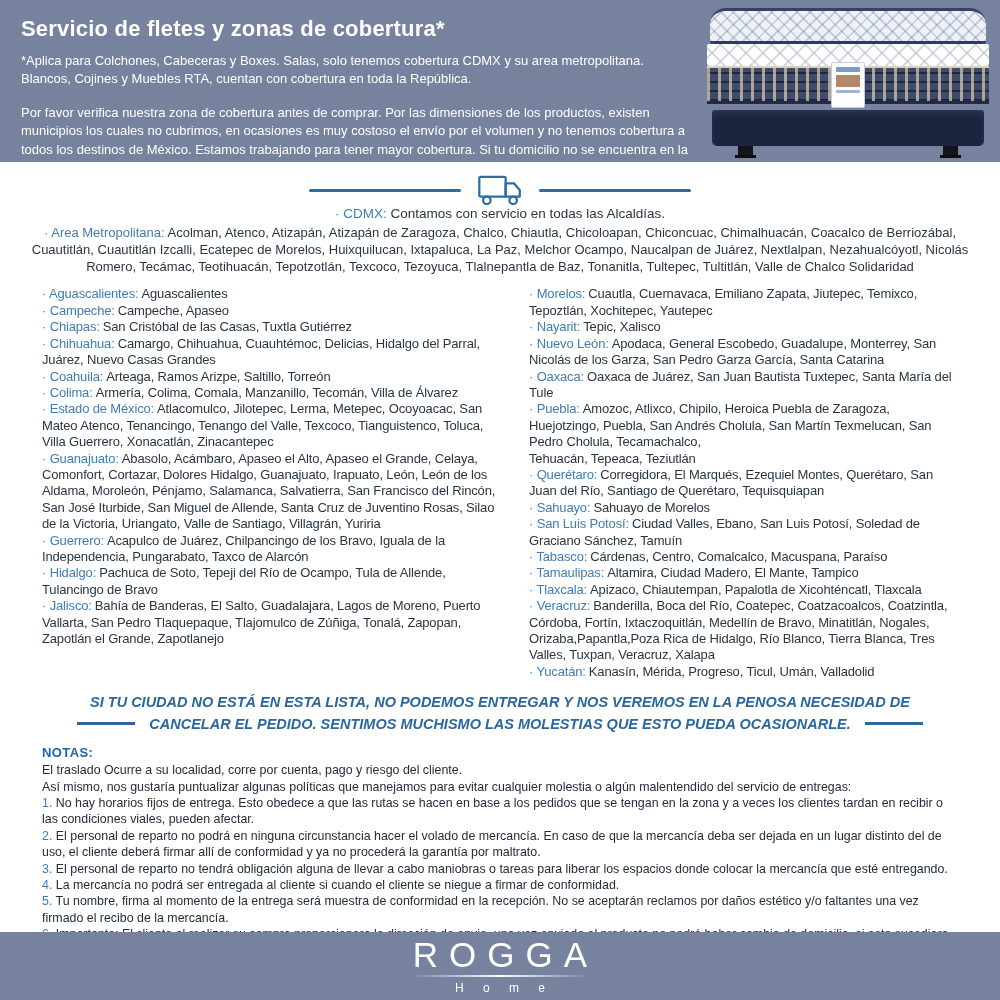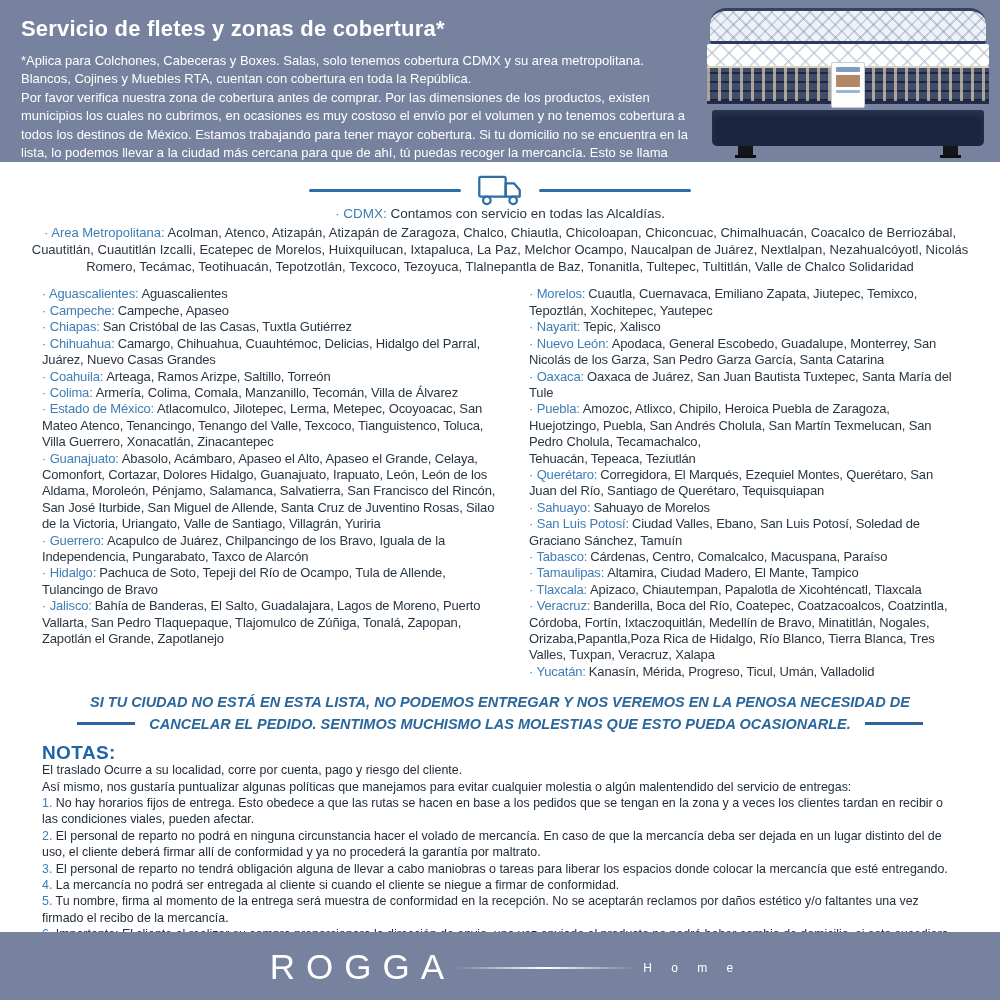--- a/index.html
+++ b/index.html
@@ -6,21 +6,21 @@
   .page{
     position:relative;width:1000px;height:1000px;overflow:hidden;
     font-family:"Liberation Sans",sans-serif;color:#2a3642;background:#ffffff;
   }
   
   .hdr{
     position:relative;height:162px;background:#76829e;box-sizing:border-box;
     padding:14px 21px;color:#ffffff;
   }
   .hdr h1{margin:2px 0 10px;font-size:22px;font-weight:700;letter-spacing:.2px;}
-  .hdr-sub{font-size:13px;line-height:1.42;max-width:655px;}
+  .hdr-sub{font-size:13px;line-height:1.42;max-width:655px;margin-bottom:15px;}
   .hdr-body{font-size:13px;line-height:1.42;max-width:668px;}
   
   .mattress{position:absolute;top:6px;right:2px;width:300px;height:152px;}
   .m-top{position:absolute;left:12px;right:12px;top:2px;height:36px;
     background:
       repeating-linear-gradient(45deg,rgba(96,116,158,.28) 0 2px,transparent 2px 9px),
       repeating-linear-gradient(-45deg,rgba(96,116,158,.28) 0 2px,transparent 2px 9px),
       #eef1f6;
     border-radius:16px 16px 3px 3px;border-top:3px solid #364264;border-bottom:3px solid #2e3b5e;box-sizing:border-box;}
   .m-quilt{position:absolute;left:9px;right:9px;top:38px;height:22px;
@@ -61,25 +61,25 @@
   .col.right{flex:1;}
   .entry .st{color:#3e7db5;margin-right:3px;}
   .entry .cities{white-space:pre-line;}
   
   .warning{text-align:center;margin-top:12px;color:#2b679d;font-style:italic;
     font-size:14.5px;line-height:1.5;font-weight:600;}
   .warning .heavy{font-weight:800;}
   .dash{display:inline-block;width:58px;height:3px;background:#2b679d;vertical-align:middle;margin:0 14px 4px;}
   
   .notas{padding:0 42px;margin-top:9px;font-size:12.4px;line-height:16.4px;color:#232e3a;}
-  .notas h2{margin:0 0 1px;font-size:19px;color:#1d64a8;letter-spacing:.4px;font-weight:700;}
+  .notas h2{margin:0 0 1px;font-size:13px;color:#1d64a8;letter-spacing:.4px;font-weight:700;}
   .note-line .num{color:#3e7db5;}
   
   .ftr{position:absolute;left:0;right:0;bottom:0;height:68px;background:#76829e;color:#ffffff;
-    display:flex;flex-direction:row;align-items:center;justify-content:center;}
+    display:flex;flex-direction:column;align-items:center;justify-content:center;}
   .brand{font-size:35px;font-weight:300;letter-spacing:11px;text-indent:11px;line-height:1;}
   .logo-line{width:180px;height:2px;margin-top:3px;
     background:linear-gradient(90deg,rgba(255,255,255,0),#ffffff,rgba(255,255,255,0));}
   .home{font-size:12px;letter-spacing:8px;text-indent:8px;margin-top:4px;}
   
   .truck{width:46px;height:32px;display:block;}
 </style>
 </head>
 <body>
 

